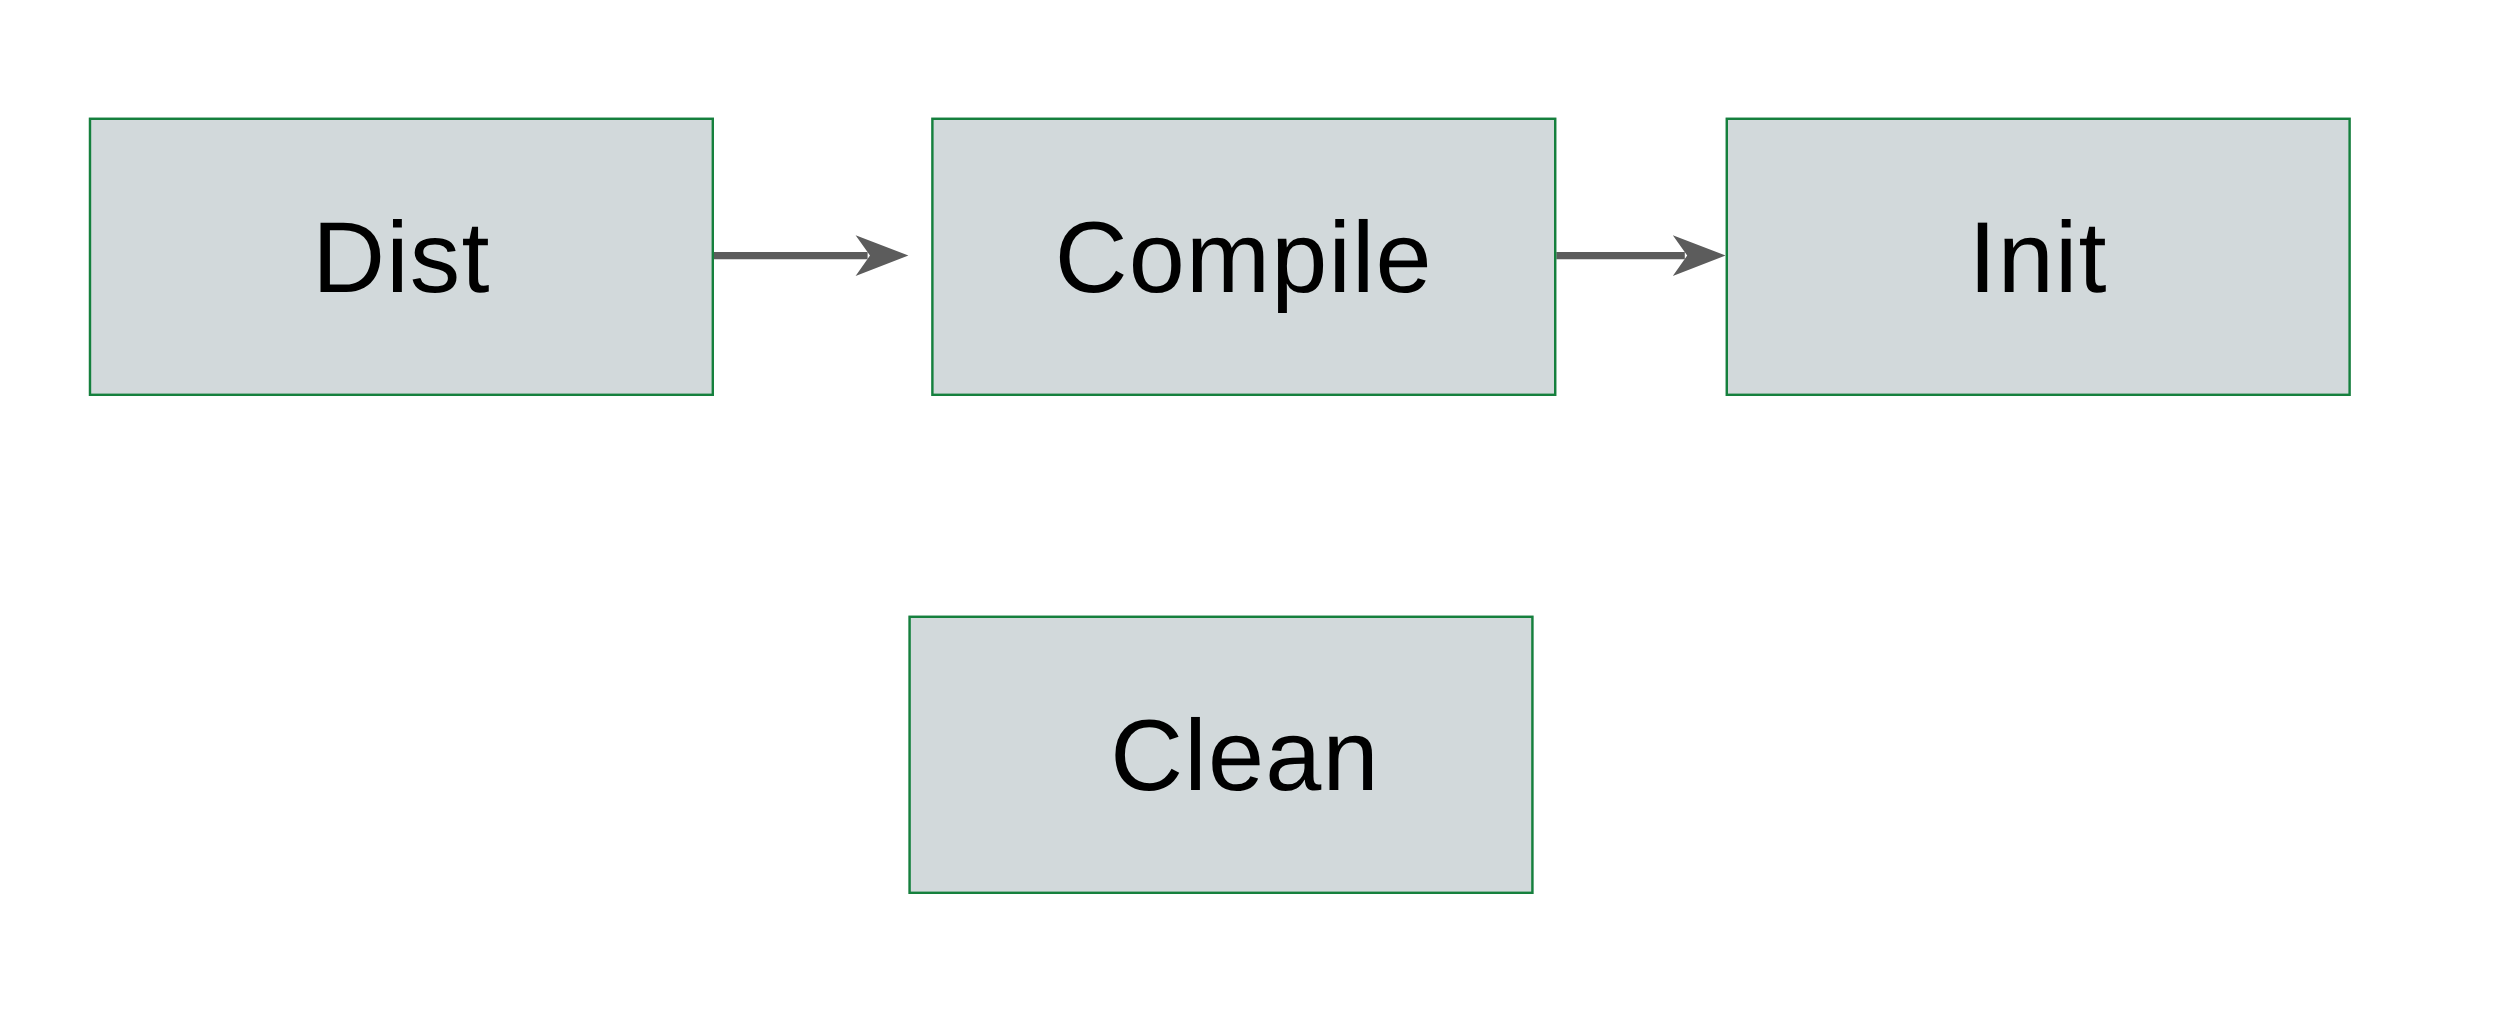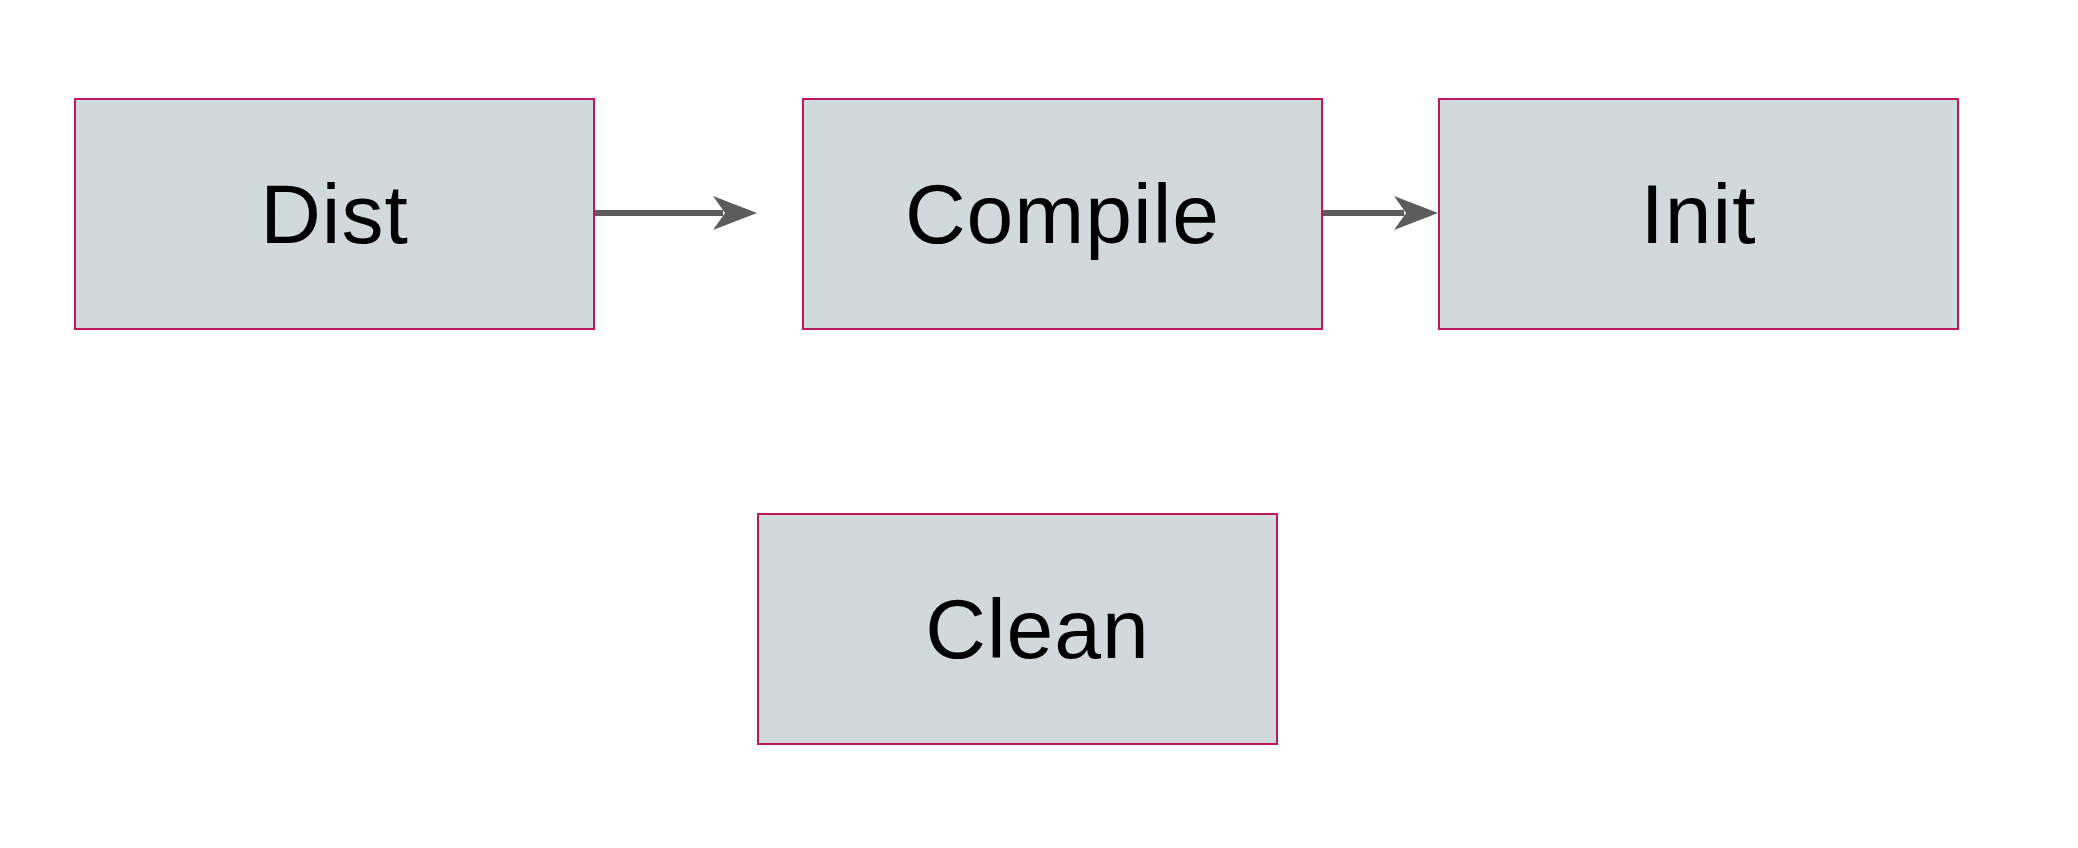--- a/index.html
+++ b/index.html
@@ -13,35 +13,35 @@
     height: 848px;
     background: #ffffff;
     overflow: hidden;
     font-family: "Liberation Sans", "DejaVu Sans", sans-serif;
   }
   .node {
     position: absolute;
     width: 521px;
     height: 232px;
     background: #d2d9db;
-    border: 2px solid #be185d;
+    border: 2px solid #15803d;
     box-sizing: border-box;
     display: flex;
     align-items: center;
     justify-content: center;
   }
   .node-label {
     font-size: 84px;
     font-weight: 400;
     color: #000000;
     letter-spacing: 1px;
     white-space: nowrap;
   }
   .node-dist    { left: 74px;   top: 98px; }
-  .node-compile { left: 802px;  top: 98px; text-align: center; }
+  .node-compile { left: 776px;  top: 98px; text-align: center; }
   .node-init    { left: 1438px; top: 98px; }
   .node-clean   { left: 757px;  top: 513px; padding-left: 40px; }
   .edge-layer {
     position: absolute;
     left: 0;
     top: 0;
     width: 2078px;
     height: 848px;
     pointer-events: none;
   }

